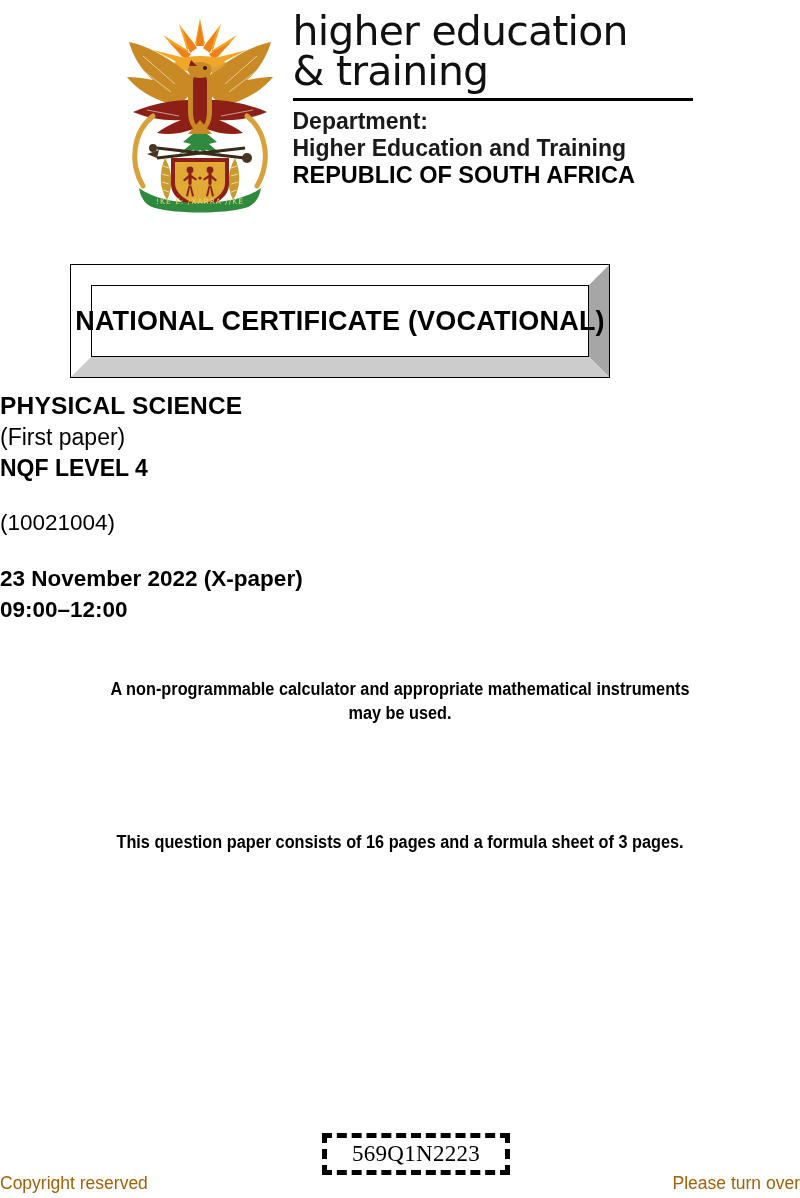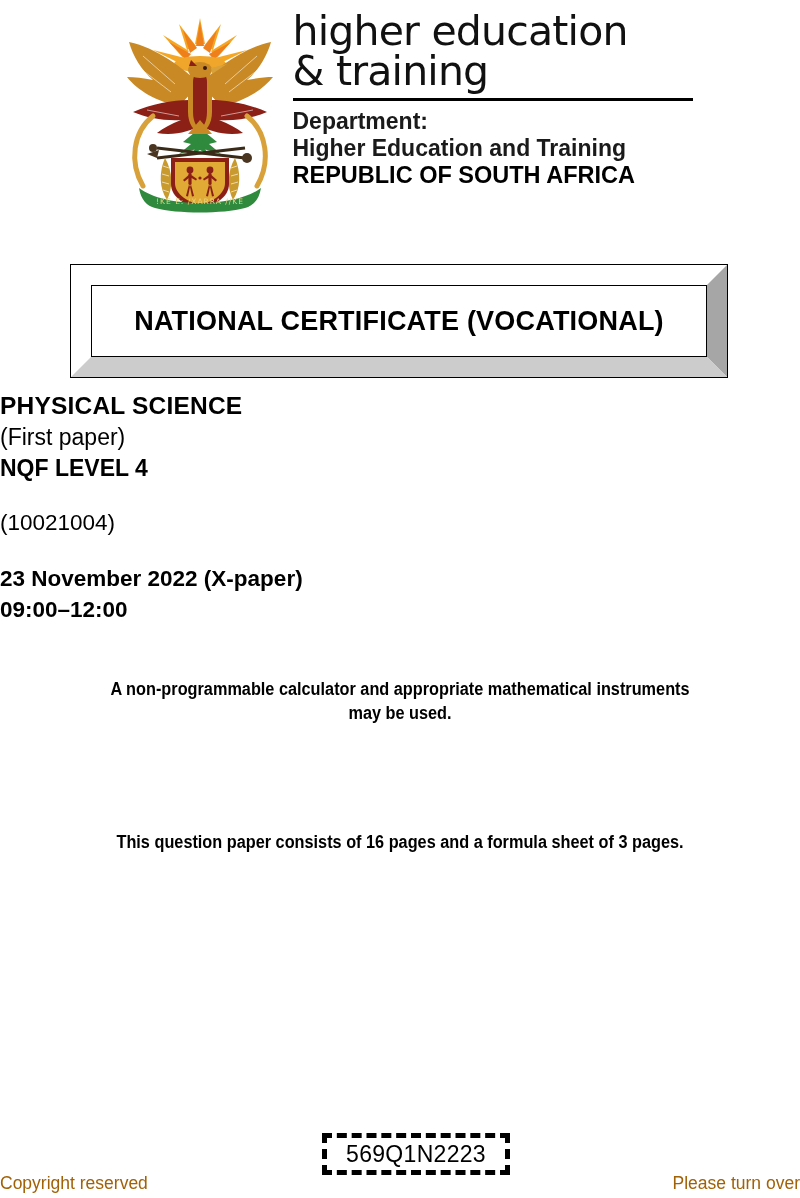--- a/index.html
+++ b/index.html
@@ -74,21 +74,21 @@
     line-height: 1.18;
     color: #000000;
     white-space: nowrap;
   }
 
   
   .cert-box {
     position: absolute;
     left: 70px;
     top: 264px;
-    width: 658px;
+    width: 540px;
     height: 114px;
     box-sizing: border-box;
     border: 1.5px solid #000000;
     background: #ffffff;
   }
   .bevel-face {
     position: absolute;
     box-sizing: border-box;
   }
   .bevel-top {
@@ -211,21 +211,21 @@
     width: 188px;
     height: 42px;
     box-sizing: border-box;
     border: 5px dashed #000000;
     background: #ffffff;
     display: flex;
     align-items: center;
     justify-content: center;
   }
   .code-box-text {
-    font-family: Liberation Sans, sans-serif;
+    font-family: Liberation Serif, serif;
     font-weight: 400;
     font-size: 23px;
     letter-spacing: 0.3px;
     color: #000000;
     white-space: nowrap;
   }
 
   
   .footer {
     position: absolute;

